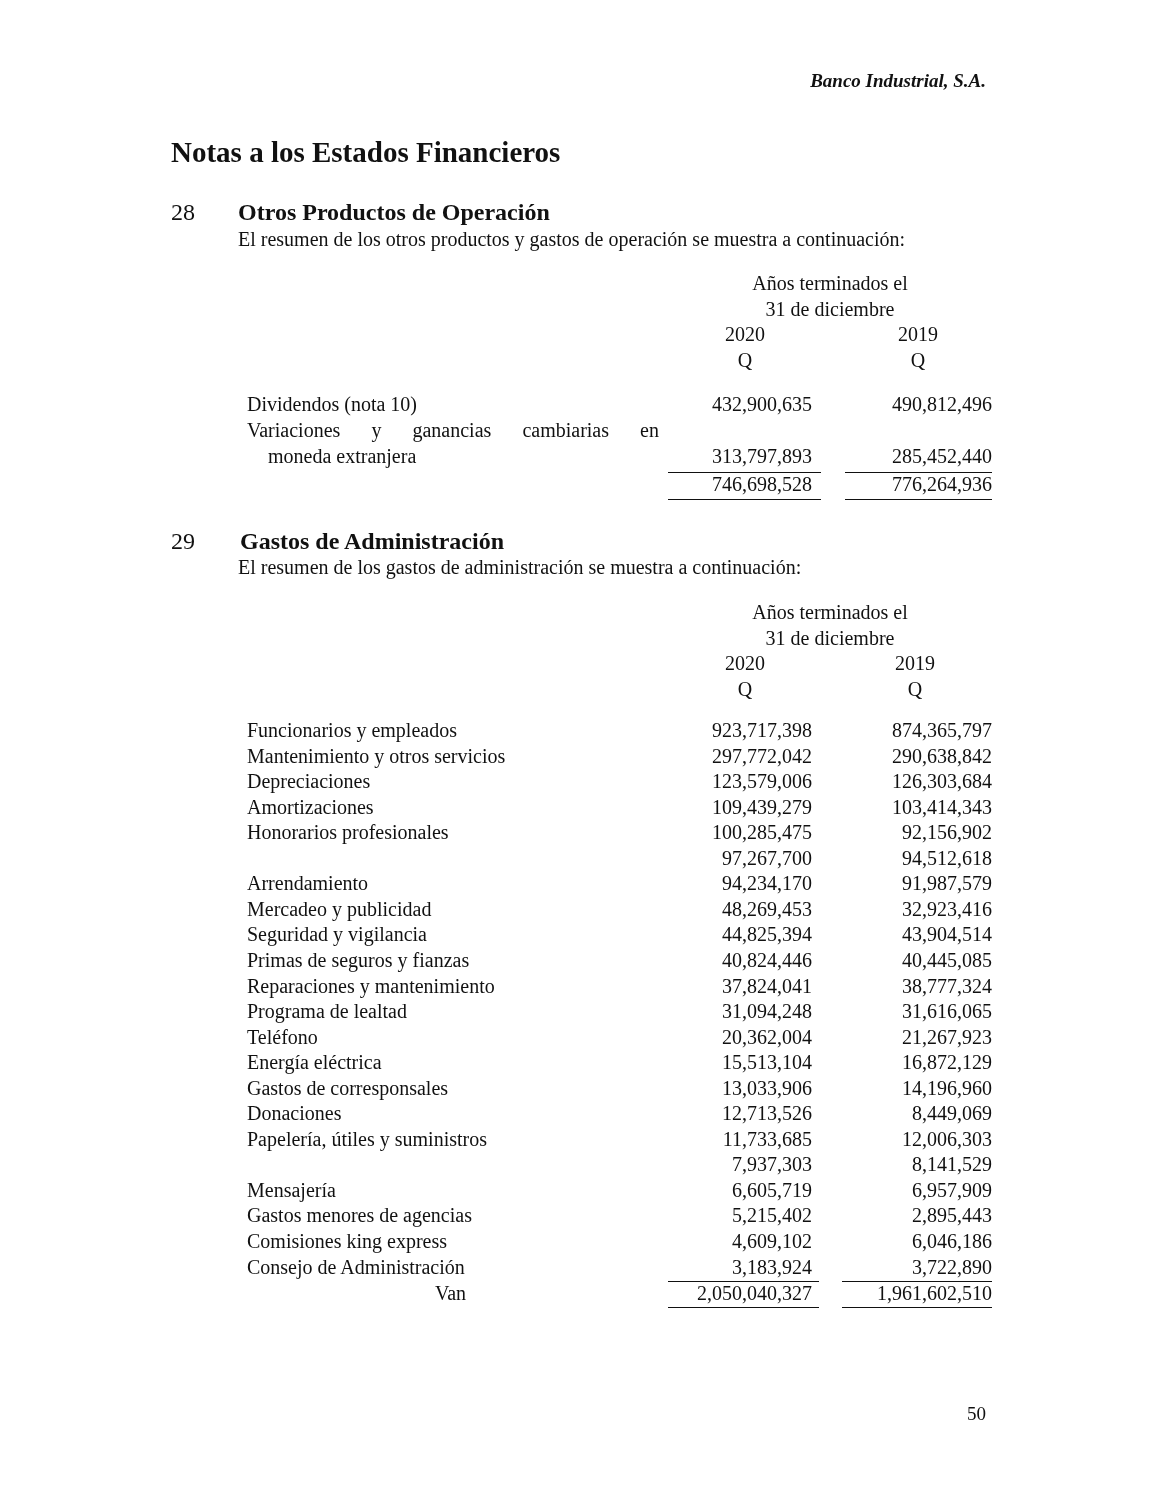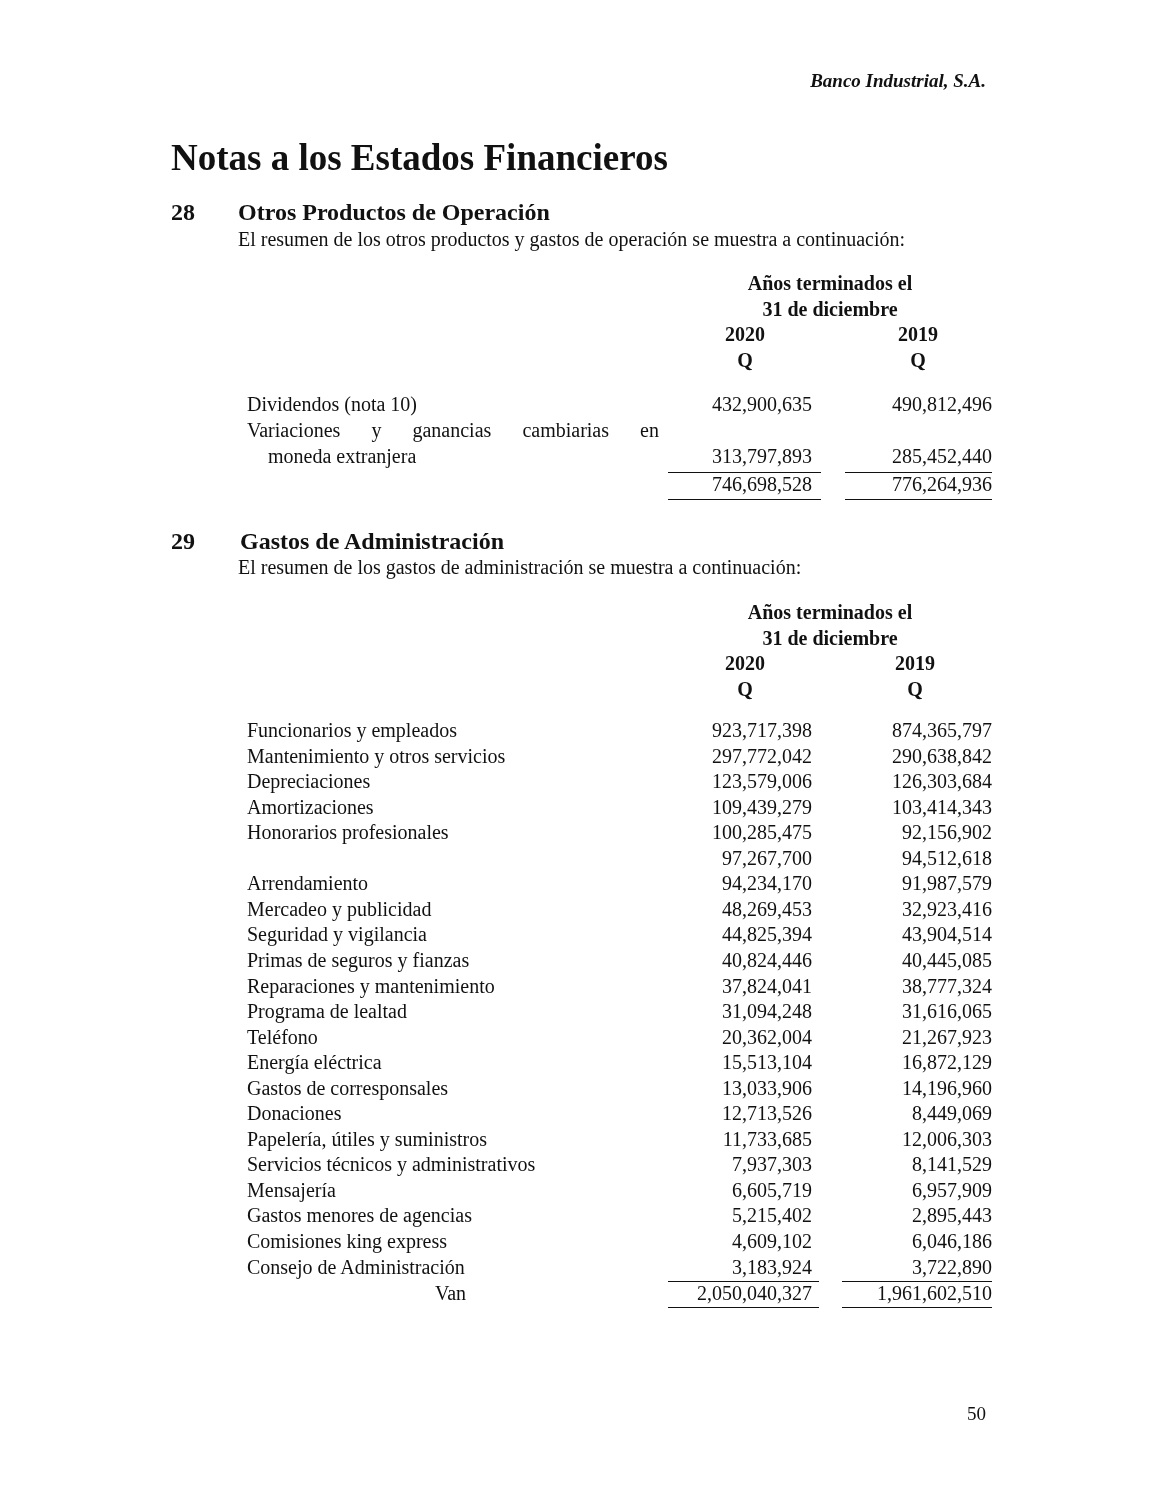--- a/index.html
+++ b/index.html
@@ -5,27 +5,27 @@
   html, body { margin: 0; padding: 0; background: #ffffff; }
   body {
     width: 1156px; height: 1496px; position: relative; overflow: hidden;
     font-family: "Liberation Serif", serif; color: #111;
   }
   .abs { position: absolute; }
   .company {
     right: 170px; top: 70px; font-size: 19px; font-weight: bold; font-style: italic;
   }
   .page-title {
-    left: 171px; top: 136px; font-size: 37px; font-weight: bold; margin: 0;
-  }
-  .sec-num { font-size: 24px; font-weight: bold; }
+    left: 171px; top: 136px; font-size: 29px; font-weight: bold; margin: 0;
+  }
+  .sec-num { font-size: 24px; font-weight: normal; }
   .sec-title { font-size: 24px; font-weight: bold; }
   .intro { font-size: 20px; }
   .colhead {
-    font-size: 20px; font-weight: bold; text-align: center; line-height: 26px;
+    font-size: 20px; font-weight: normal; text-align: center; line-height: 26px;
   }
   .row { position: absolute; left: 247px; width: 745px; height: 25.5px; font-size: 20px; line-height: 25.5px; }
   .row .lbl { position: absolute; left: 0; }
   .row .v1 { position: absolute; right: 180px; }
   .row .v2 { position: absolute; right: 0; text-align: right; }
   .uline { position: absolute; height: 0; border-top: 1px solid #111; }
   .dline { position: absolute; height: 0; border-top: 1.6px solid #111; }
   .pagenum { right: 170px; top: 1403px; font-size: 19px; }
   .justify-line {
     position: absolute; left: 247px; width: 412px; font-size: 20px;
@@ -180,21 +180,20 @@
         <span class="lbl">Donaciones</span>
         <span class="v1">12,713,526</span>
         <span class="v2">8,449,069</span>
       </div>
       <div class="row" style="top: 1126.8px;">
         <span class="lbl">Papelería, útiles y suministros</span>
         <span class="v1">11,733,685</span>
         <span class="v2">12,006,303</span>
       </div>
       <div class="row" style="top: 1152.35px;">
-        <span class="lbl">Servicios técnicos y administrativos</span>
         <span class="v1">7,937,303</span>
         <span class="v2">8,141,529</span>
       </div>
       <div class="row" style="top: 1177.9px;">
         <span class="lbl">Mensajería</span>
         <span class="v1">6,605,719</span>
         <span class="v2">6,957,909</span>
       </div>
       <div class="row" style="top: 1203.45px;">
         <span class="lbl">Gastos menores de agencias</span>

